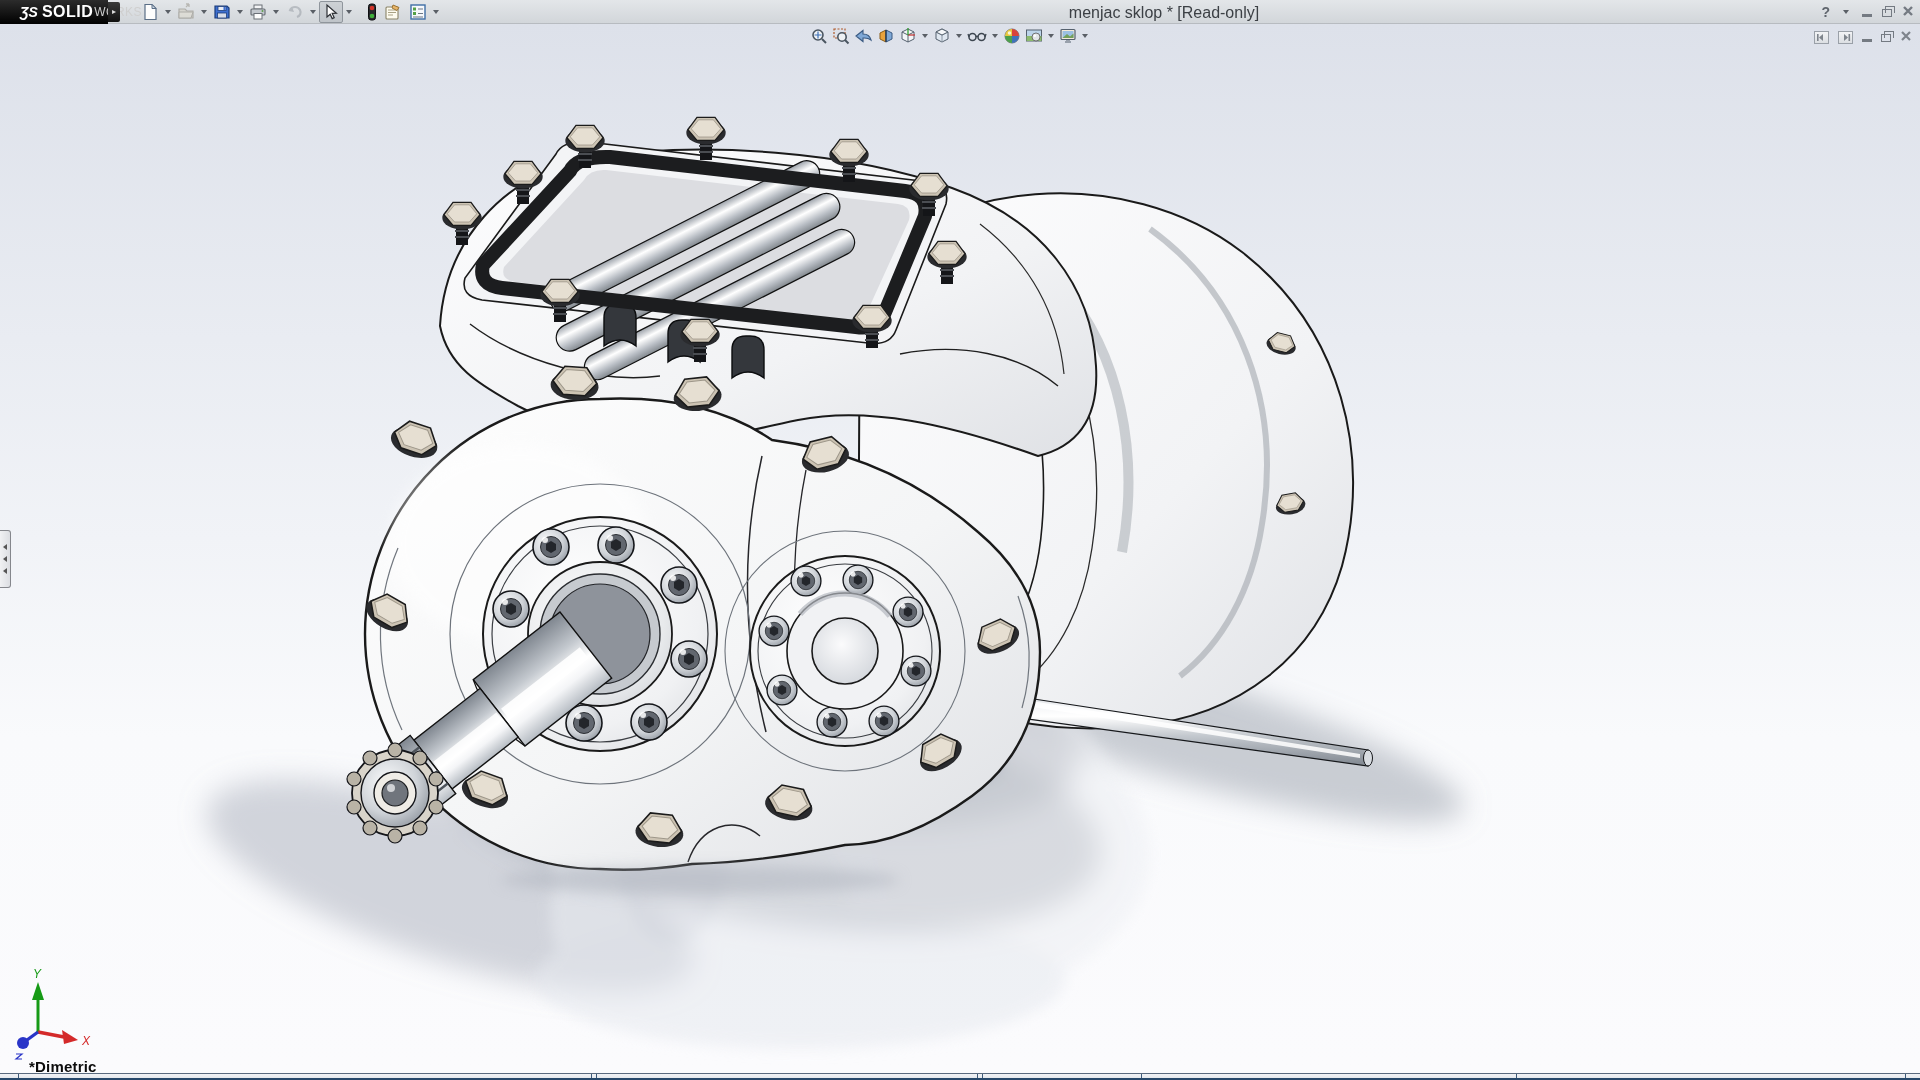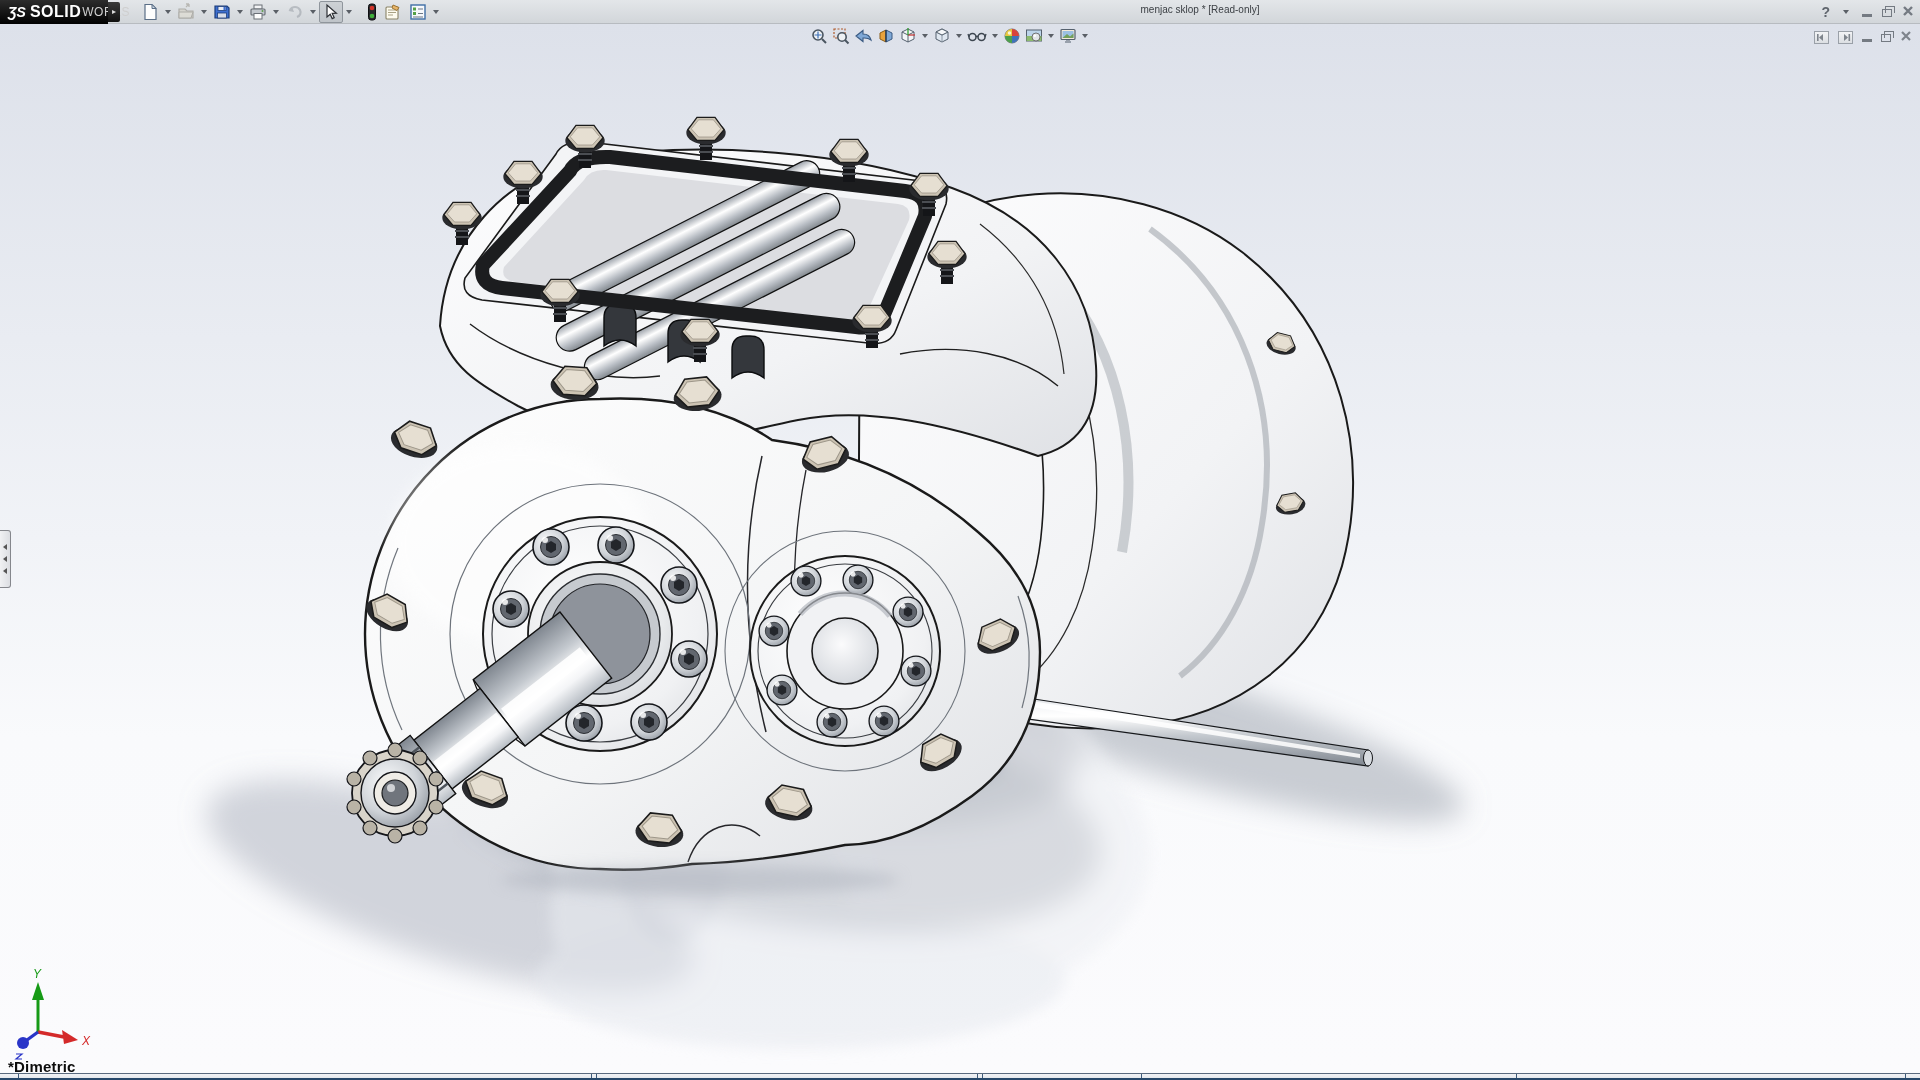--- a/index.html
+++ b/index.html
@@ -4,55 +4,55 @@
 <style>
   html,body{margin:0;padding:0;background:#000;}
   *{box-sizing:border-box;}
   #app{position:relative;width:1920px;height:1080px;overflow:hidden;
        font-family:"Liberation Sans",sans-serif;background:#d8dbdf;}
 
   
   #titlebar{position:absolute;top:0;left:0;width:1920px;height:24px;
     background:linear-gradient(#e3e6e9,#d2d6da);border-bottom:1px solid #b7bbc0;}
   #logo{position:absolute;left:0;top:0;height:24px;width:108px;background:linear-gradient(#2c2c2c,#000);
-    color:#fff;display:flex;align-items:center;padding-left:8px;gap:4px;}
+    color:#fff;display:flex;align-items:center;padding-left:20px;gap:4px;}
   #logo .glyph{font-style:italic;font-weight:bold;font-size:14px;}
   #logo .bold{font-weight:bold;font-size:16px;letter-spacing:.5px;}
   #logo .light{font-weight:normal;font-size:12px;color:#cfcfcf;letter-spacing:.5px;margin-left:-3px;}
   #logo-flyout{position:absolute;left:108px;top:2px;width:12px;height:20px;background:linear-gradient(#3a3a3a,#111);
     color:#ddd;font-size:8px;line-height:20px;text-align:center;border-radius:0 2px 2px 0;}
   .tb-row{position:absolute;left:138px;top:1px;height:22px;display:flex;align-items:center;}
   .tb-btn{height:22px;display:flex;align-items:center;padding:0 2px;border:1px solid transparent;border-radius:2px;}
   .tb-btn.active{background:linear-gradient(#cdd1d5,#bfc4c9);border:1px solid #8f959c;}
   .tb-btn.disabled{opacity:.45;}
   .caret{width:0;height:0;border-left:3px solid transparent;border-right:3px solid transparent;
     border-top:4px solid #5a5f66;margin:0 3px 0 3px;}
   .tb-sep{width:8px;}
-  #doc-title{position:absolute;top:4px;left:1200px;transform:translateX(-50%);
-    font-size:10px;color:#3c4045;white-space:nowrap;}
+  #doc-title{position:absolute;top:4px;left:1164px;transform:translateX(-50%);
+    font-size:16px;color:#3c4045;white-space:nowrap;}
   #win-controls{position:absolute;right:6px;top:0;height:24px;display:flex;align-items:center;gap:10px;color:#6e747c;}
   #win-controls .q{font-size:14px;font-weight:bold;color:#5f656d;}
   .mini-bar{display:inline-block;width:10px;height:3px;background:#747a82;}
   .restore-box{display:inline-block;width:10px;height:8px;border:1.5px solid #747a82;position:relative;}
   .restore-box:before{content:"";position:absolute;left:2px;top:-4px;width:8px;height:6px;border:1.5px solid #747a82;border-bottom:none;}
 
   
   #viewport{position:absolute;left:0;top:24px;width:1920px;height:1049px;
     background:linear-gradient(180deg,#dde1ea 0%,#e9ecf2 30%,#f9fafc 68%,#fbfbfd 100%);}
   #headsup{position:absolute;left:808px;top:2px;display:flex;align-items:center;height:20px;}
   .hu-btn{display:flex;align-items:center;padding:1px 2px;border-radius:2px;}
   #doc-controls{position:absolute;right:8px;top:4px;display:flex;align-items:center;gap:9px;color:#7e848c;}
   .pane-toggle{width:15px;height:13px;border:1px solid #9aa0a8;background:linear-gradient(#f2f3f5,#dcdfe3);
     display:flex;align-items:center;justify-content:center;}
   #left-tab{position:absolute;left:0;top:506px;width:11px;height:58px;background:linear-gradient(90deg,#f0f1f3,#dcdee2);
     border:1px solid #85878c;border-left:none;border-radius:0 3px 3px 0;display:flex;flex-direction:column;
     align-items:center;justify-content:center;gap:6px;}
   .tri-left{width:0;height:0;border-top:3px solid transparent;border-bottom:3px solid transparent;border-right:4px solid #555;}
   #scene{position:absolute;left:0;top:0;}
-  #orient-label{position:absolute;left:8px;top:1034px;font-size:15px;font-weight:bold;color:#0c0c0c;letter-spacing:.2px;}
+  #orient-label{position:absolute;left:29px;top:1034px;font-size:15px;font-weight:bold;color:#0c0c0c;letter-spacing:.2px;}
 
   
   #bottombar{position:absolute;left:0;bottom:0;width:1920px;height:7px;background:linear-gradient(#f2f3f6,#dfe3e9);
     border-top:1px solid #5a6a7e;}
   #bottombar .seg{position:absolute;top:0;height:7px;border-right:1px solid #3d5a7a;border-left:1px solid #3d5a7a;}
   #bottombar .edge{position:absolute;left:0;bottom:0;width:1920px;height:2px;background:#27486b;}
 </style>
 </head>
 <body>
 

